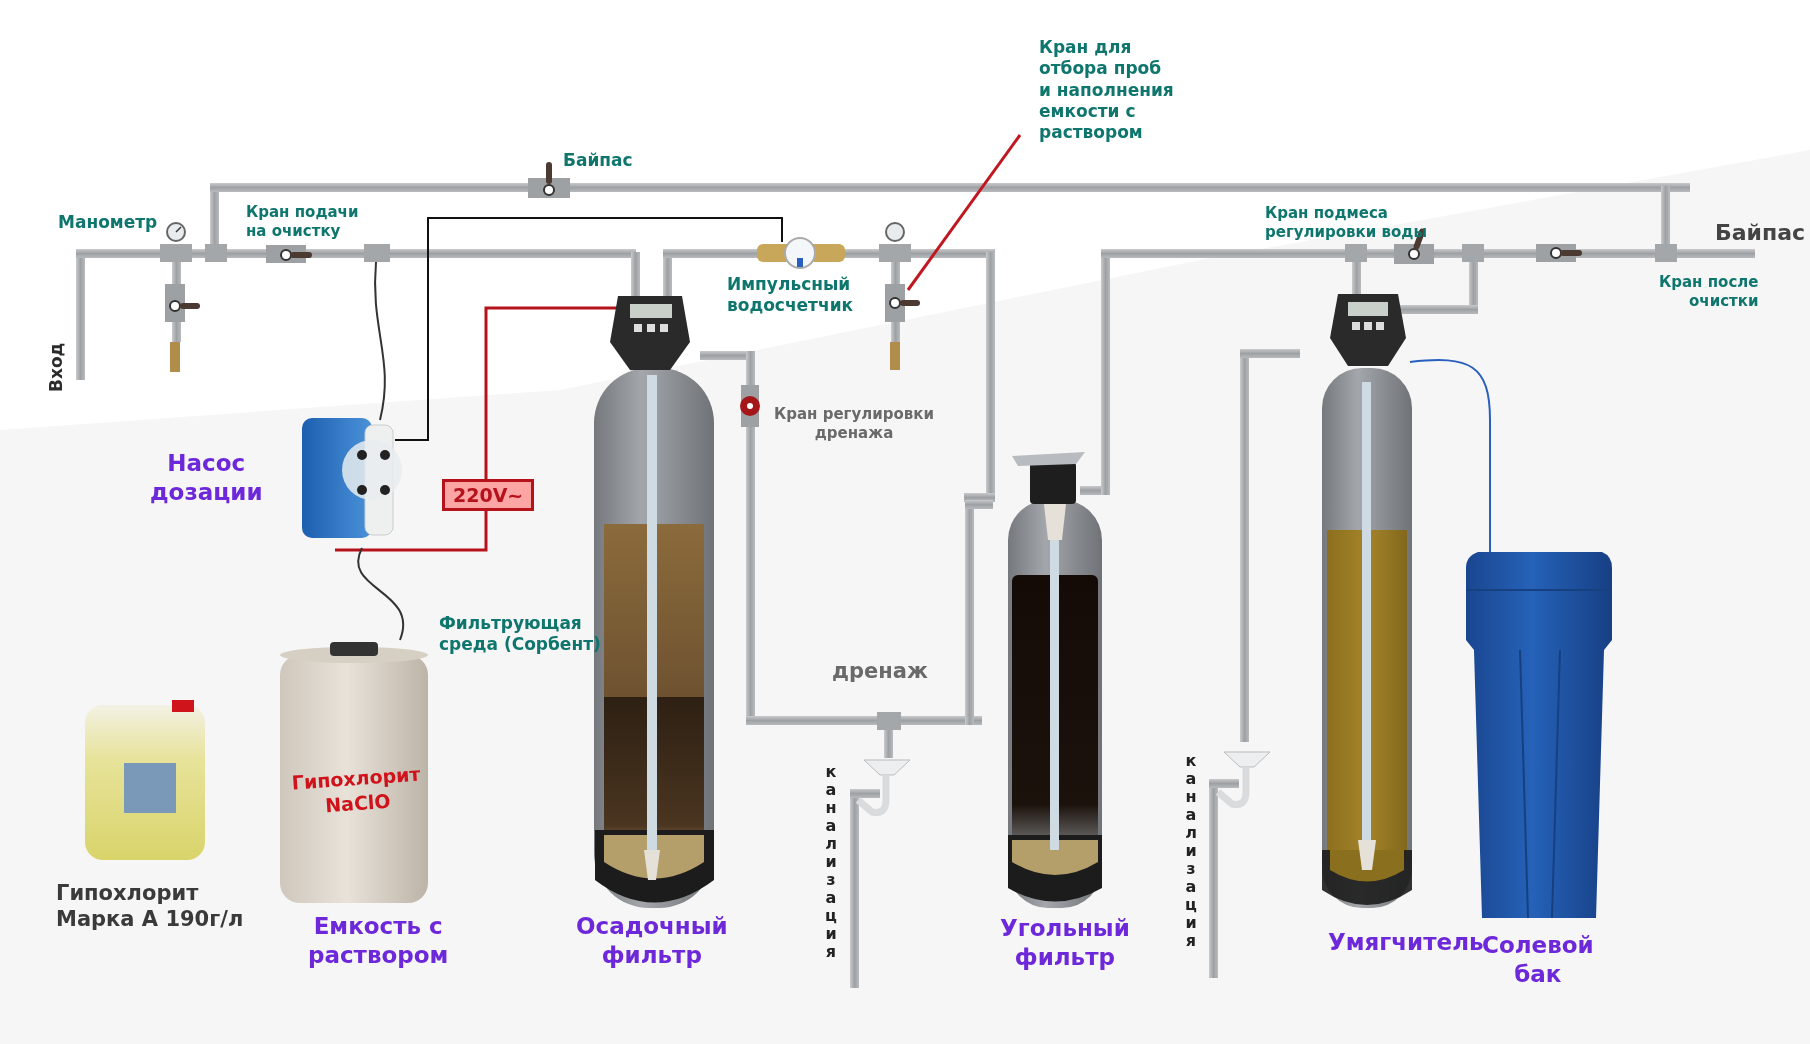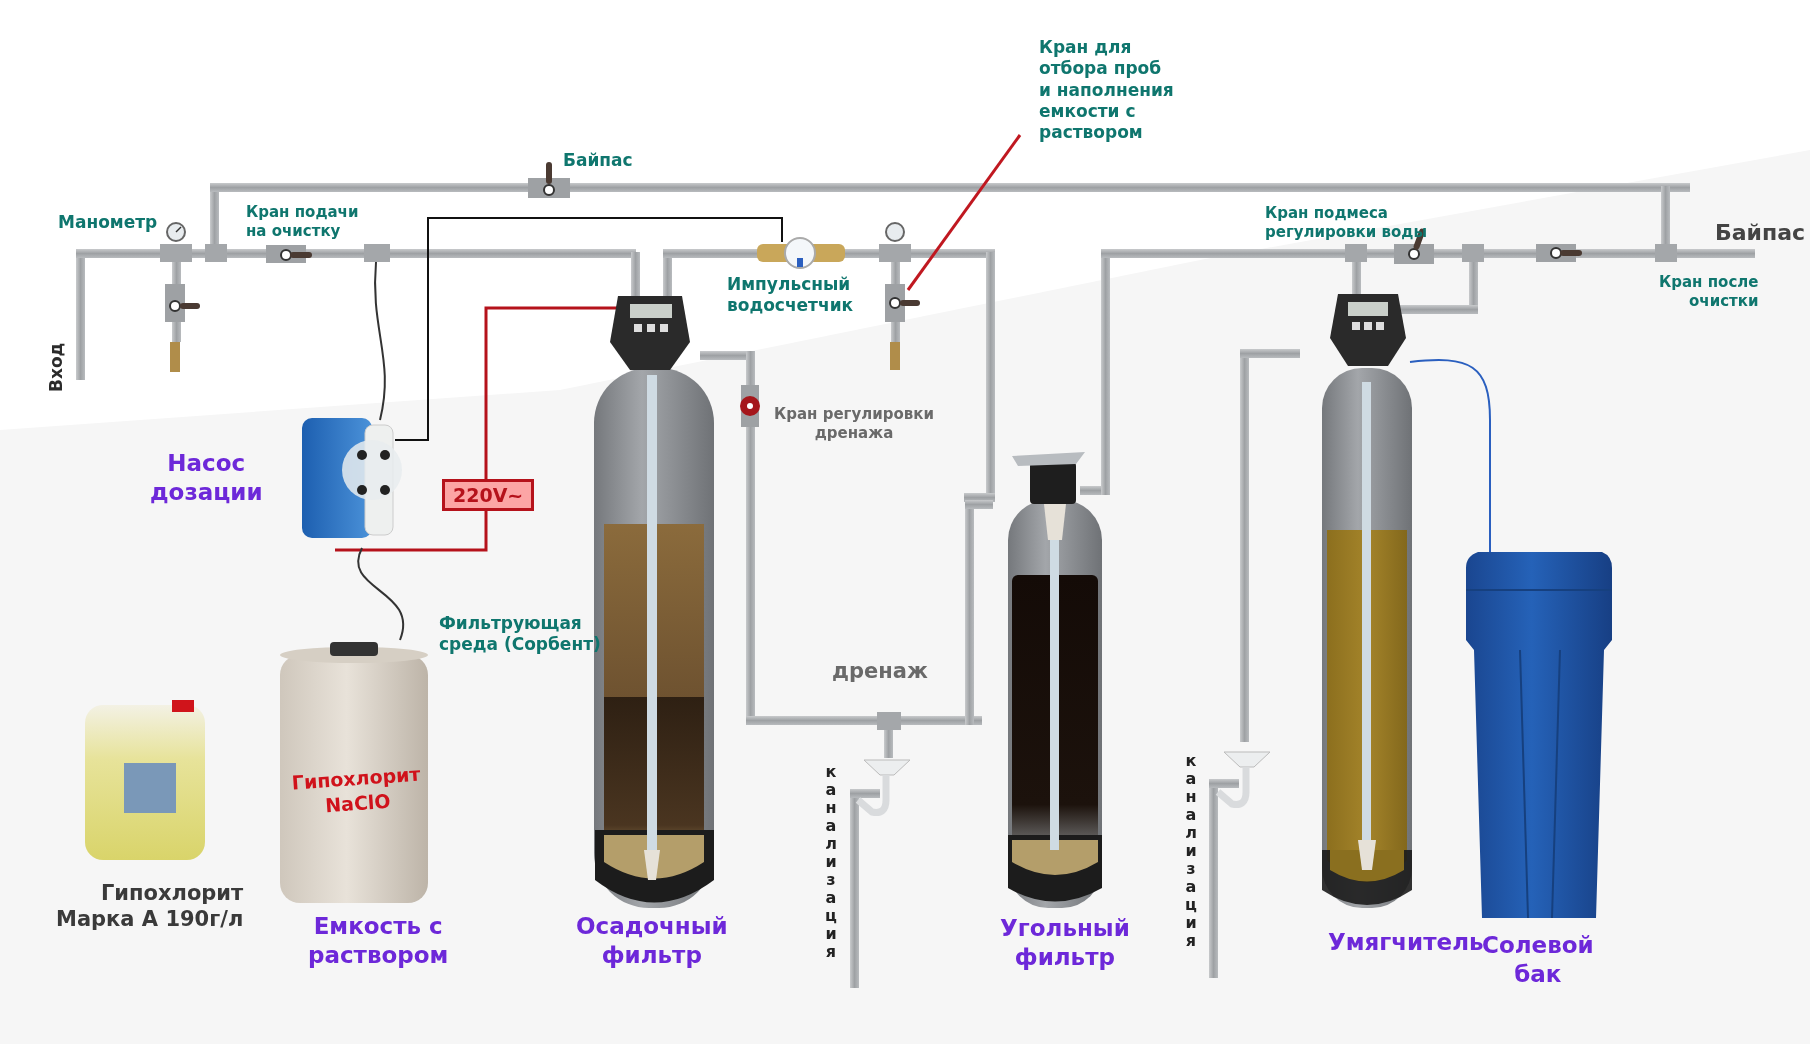--- a/index.html
+++ b/index.html
@@ -302,21 +302,21 @@
 <div class="lbl lg" style="left:150px;top:449px;">Насос
 дозации</div>
 <div class="box220" style="left:442px;top:479px;">220V~</div>
 <div class="lbl sm gray" style="left:774px;top:405px;text-align:center;">Кран регулировки
 дренажа</div>
 <div class="lbl md" style="left:439px;top:613px;">Фильтрующая
 среда (Сорбент)</div>
 <div class="lbl" style="left:832px;top:658px;font-size:21px;color:#6a6a6a;">дренаж</div>
 <div class="vert" style="left:824px;top:763px;">канализация</div>
 <div class="vert" style="left:1184px;top:752px;">канализация</div>
-<div class="lbl md" style="left:56px;top:880px;font-size:21px;color:#3a3a3a;text-align:right;">Гипохлорит
+<div class="lbl md" style="left:56px;top:880px;font-size:21px;color:#3a3a3a;text-align:left;">Гипохлорит
 Марка А 190г/л</div>
 <div class="red-text" style="left:282px;top:766px;width:150px;">Гипохлорит
 NaClO</div>
 <div class="lbl lg" style="left:272px;top:912px;margin-left:36px;">Емкость с
 раствором</div>
 <div class="lbl lg" style="left:576px;top:912px;">Осадочный
 фильтр</div>
 <div class="lbl lg" style="left:1000px;top:914px;">Угольный
 фильтр</div>
 <div class="lbl lg" style="left:1300px;top:928px;margin-left:28px;">Умягчитель</div>

